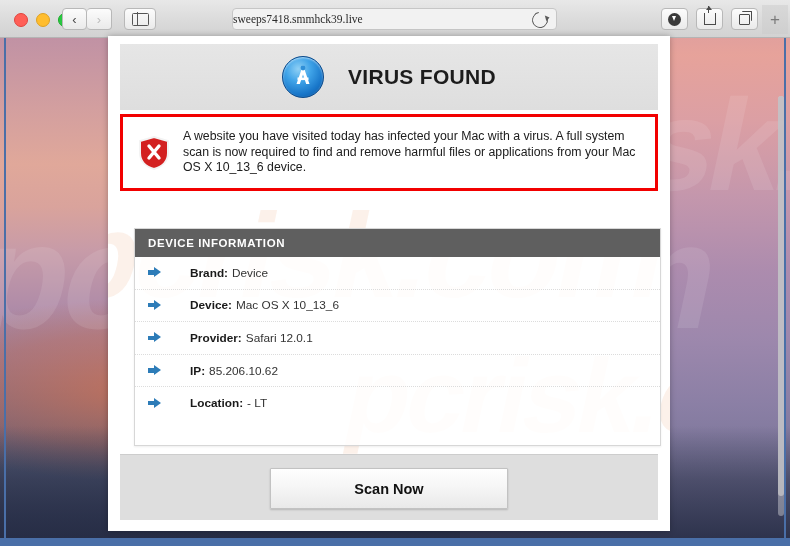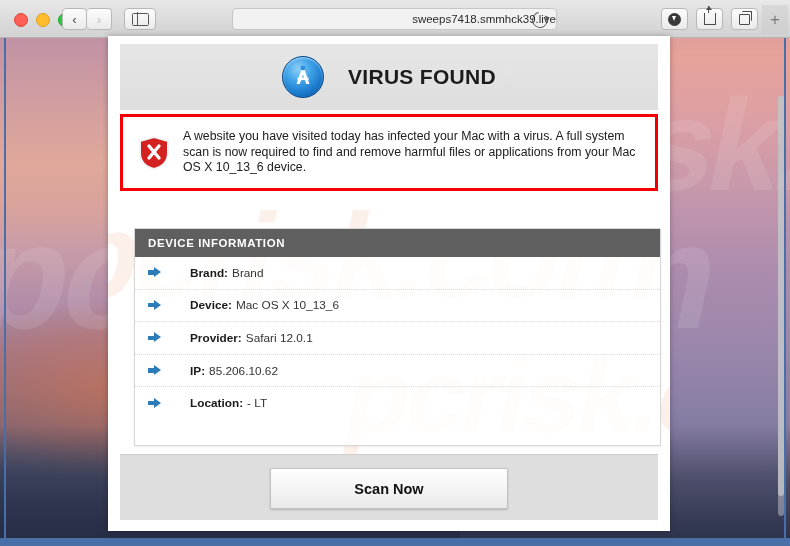--- a/index.html
+++ b/index.html
@@ -86,21 +86,21 @@
   }
   .nav-back{left:62px;top:8px;width:25px;}
   .nav-fwd{left:87px;top:8px;width:25px;border-left:none;color:#bdbdbd;}
   .nav-side{left:124px;top:8px;width:32px;}
   .side-ico{width:15px;height:11px;border:1.4px solid #555;border-radius:1.5px;position:relative;}
   .side-ico:after{content:"";position:absolute;left:4.5px;top:-1.4px;bottom:-1.4px;width:1.4px;background:#555;}
 
   .urlbar{
     position:absolute;left:232px;top:8px;width:325px;height:22px;
     background:#f2f2f2;border:1px solid #c6c6c6;border-radius:4px;
-    box-sizing:border-box;display:flex;align-items:center;justify-content:flex-end;
+    box-sizing:border-box;display:flex;align-items:center;justify-content:flex-start;font-family:Liberation Serif, serif;
   }
   .url-text{font-size:11.5px;color:#2a2a2a;}
   .reload{
     position:absolute;right:8px;top:3px;width:14px;height:14px;
     border:1.4px solid #5a5a5a;border-radius:50%;
     border-top-color:transparent;
     transform:rotate(35deg);
   }
   .reload:after{
     content:"";position:absolute;right:-1px;top:-1px;
@@ -290,21 +290,21 @@
       </div>
       <div class="warn-text">A website you have visited today has infected your Mac with a virus. A full system scan is now required to find and remove harmful files or applications from your Mac OS X 10_13_6 device.</div>
     </div>
 
     <div class="infobox">
       <div class="info-hdr">DEVICE INFORMATION</div>
       <div class="info-rows">
         <div class="info-row">
           <span class="arrow"></span>
           <span class="ik">Brand:</span>
-          <span class="iv">Brand</span>
+          <span class="iv">Device</span>
         </div>
         <div class="info-row">
           <span class="arrow"></span>
           <span class="ik">Device:</span>
           <span class="iv">Mac OS X 10_13_6</span>
         </div>
         <div class="info-row">
           <span class="arrow"></span>
           <span class="ik">Provider:</span>
           <span class="iv">Safari 12.0.1</span>

